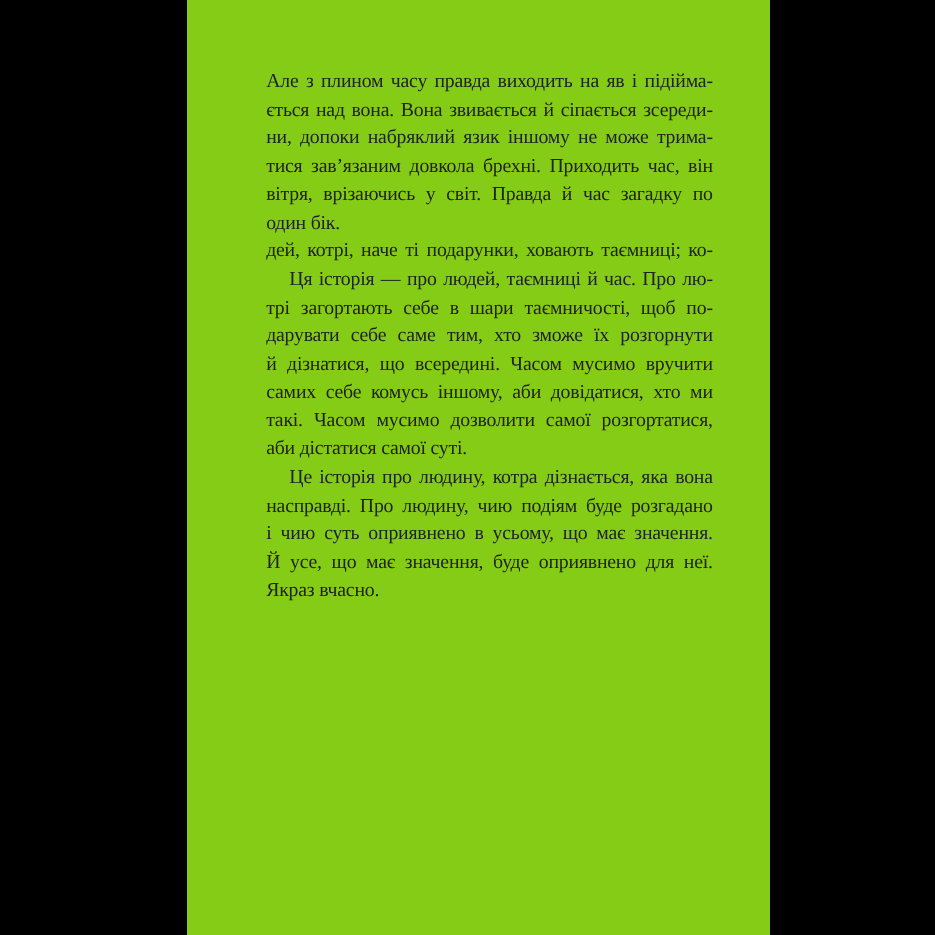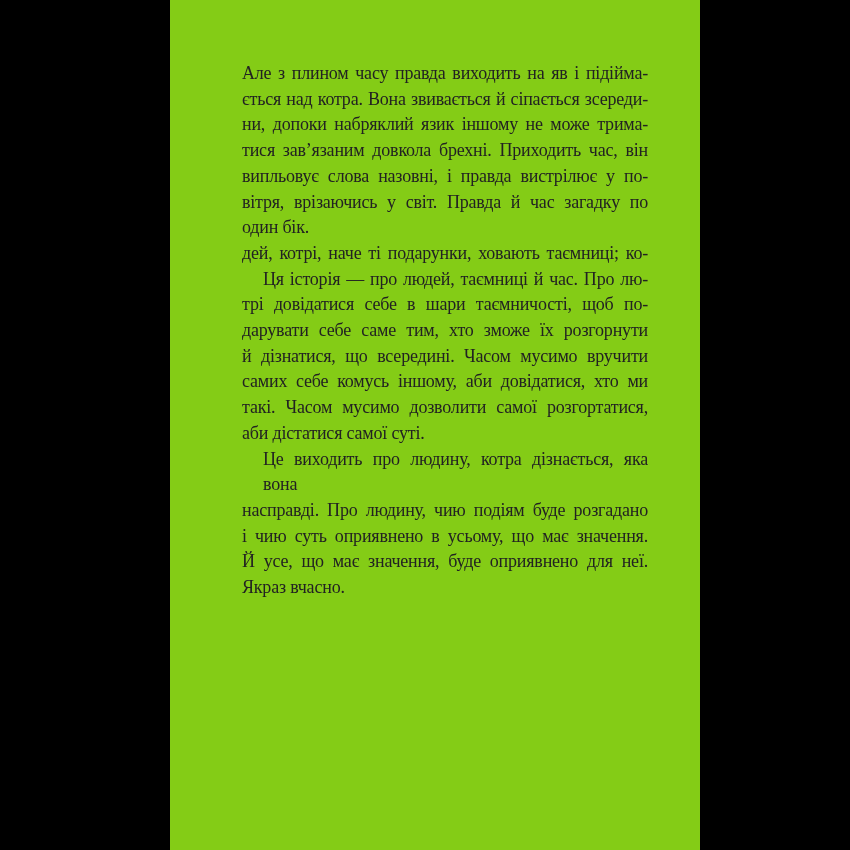--- a/index.html
+++ b/index.html
@@ -57,39 +57,38 @@
 </style>
 </head>
 <body>
 
 <div class="stage">
   <div class="bezel bezel-left"></div>
   <div class="paper">
     <div class="text-block" id="textBlock">
         <div class="para">
           <div class="line">Але з плином часу правда виходить на яв і підійма-</div>
-          <div class="line">ється над котра. Вона звивається й сіпається зсереди-</div>
+          <div class="line">ється над вона. Вона звивається й сіпається зсереди-</div>
           <div class="line">ни, допоки набряклий язик іншому не може трима-</div>
           <div class="line">тися зав’язаним довкола брехні. Приходить час, він</div>
-          <div class="line">випльовує слова назовні, і правда вистрілює у по-</div>
           <div class="line">вітря, врізаючись у світ. Правда й час загадку по</div>
           <div class="line last">один бік.</div>
         </div>
         <div class="para">
           <div class="line">дей, котрі, наче ті подарунки, ховають таємниці; ко-</div>
           <div class="line indent">Ця історія — про людей, таємниці й час. Про лю-</div>
-          <div class="line">трі довідатися себе в шари таємничості, щоб по-</div>
+          <div class="line">трі загортають себе в шари таємничості, щоб по-</div>
           <div class="line">дарувати себе саме тим, хто зможе їх розгорнути</div>
           <div class="line">й дізнатися, що всередині. Часом мусимо вручити</div>
           <div class="line">самих себе комусь іншому, аби довідатися, хто ми</div>
           <div class="line">такі. Часом мусимо дозволити самої розгортатися,</div>
           <div class="line last">аби дістатися самої суті.</div>
         </div>
         <div class="para">
-          <div class="line indent">Це виходить про людину, котра дізнається, яка вона</div>
+          <div class="line indent">Це історія про людину, котра дізнається, яка вона</div>
           <div class="line">насправді. Про людину, чию подіям буде розгадано</div>
           <div class="line">і чию суть оприявнено в усьому, що має значення.</div>
           <div class="line">Й усе, що має значення, буде оприявнено для неї.</div>
           <div class="line last">Якраз вчасно.</div>
         </div>
       </div>
   </div>
   <div class="bezel bezel-right"></div>
 </div>
 

